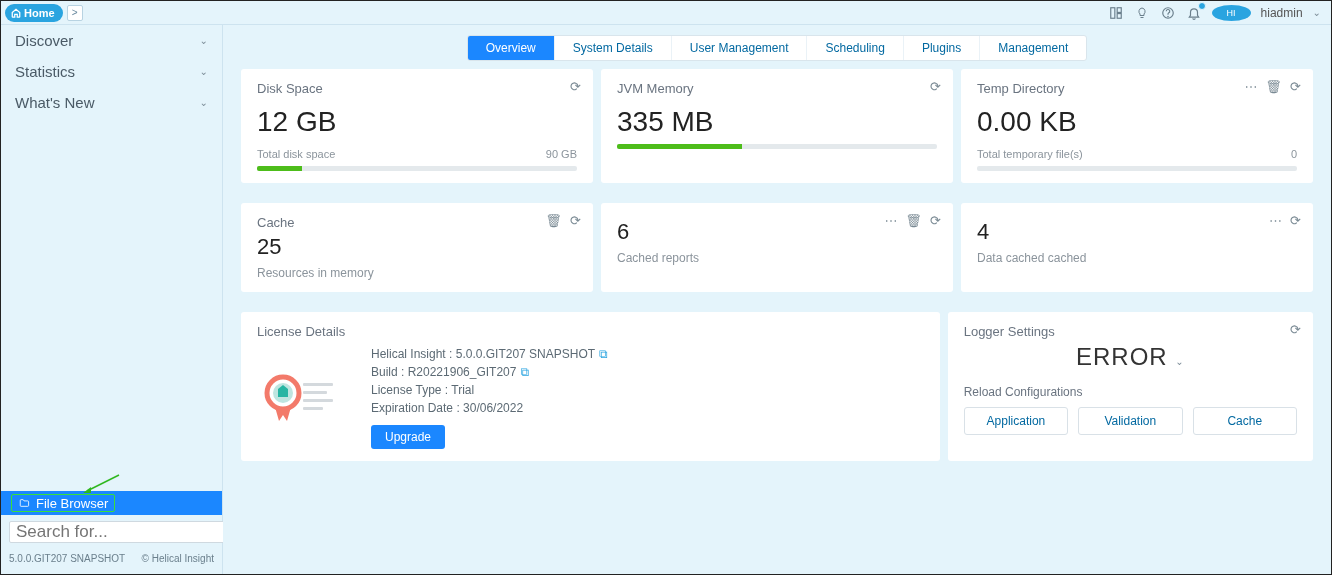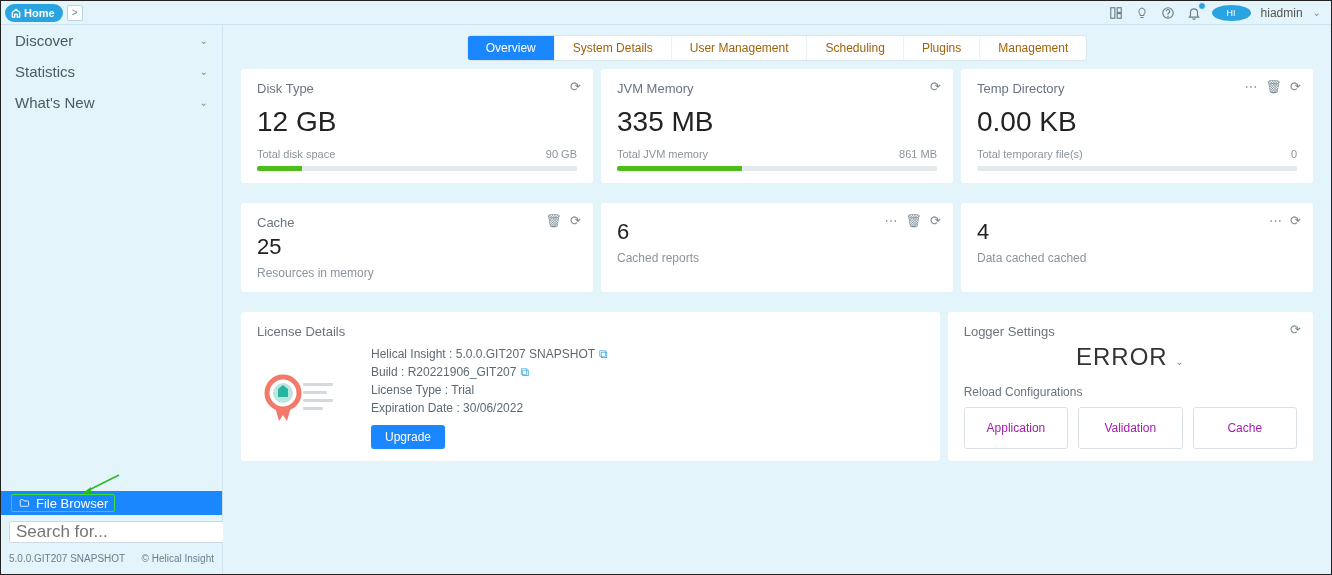--- a/index.html
+++ b/index.html
@@ -79,21 +79,21 @@
   cursor:pointer;
 }
 .footer {
   display:flex; align-items:center; justify-content:space-between;
   padding: 4px 8px 10px 8px; font-size:10px; color:#6a7f8c;
 }
 
 .main { flex:1; background:#e4f4fb; display:flex; flex-direction:column; overflow:hidden; }
 .tabs-wrap { display:flex; justify-content:center; padding:10px 0 8px 0; }
 .tabs { display:flex; background:#fff; border-radius:3px; border:1px solid #d9e5ec; overflow:hidden; }
-.tab { padding:5px 18px; font-size:12px; color:#a16207; cursor:pointer; border-right:1px solid #eaf2f7; }
+.tab { padding:5px 18px; font-size:12px; color:#0369a1; cursor:pointer; border-right:1px solid #eaf2f7; }
 .tab:last-child { border-right:none; }
 .tab.active { background:#1b87ff; color:#fff; }
 .cards-area { flex:1; padding: 0 18px 12px 18px; overflow:auto; }
 .row { display:flex; gap:8px; margin-bottom:20px; }
 .card {
   flex:1; background:#fff; border-radius:3px; padding:12px 16px 12px 16px;
   position:relative;
 }
 .card.third { flex:1; }
 .card-title { font-size:13px; color:#6a7480; }
@@ -115,21 +115,21 @@
 .small-icon { color:#2aa4e0; font-size:12px; margin-left:4px; }
 .upgrade-btn {
   margin-top:8px; background:#1b87ff; color:#fff; border:none; border-radius:3px;
   padding:5px 14px; font-size:12px; cursor:pointer;
 }
 .logger-center { text-align:center; font-size:24px; letter-spacing:1px; margin:4px 0 8px 0; color:#333; }
 .reload-label { font-size:12px; color:#6a7480; margin:14px 0 8px 0; }
 .btn-row { display:flex; gap:10px; }
 .cfg-btn {
   flex:1; border:1px solid #d9e1e7; background:#fff; border-radius:3px;
-  padding:13px 8px; font-size:12px; color:#a21caf; cursor:pointer;
+  padding:6px 8px; font-size:12px; color:#0369a1; cursor:pointer;
 }
 .chev { font-size:10px; color:#7c8c98; }
 </style>
 </head>
 <body>
 
 <div class="root">
 
   <div class="topbar">
     <div class="breadcrumb">
@@ -226,44 +226,40 @@
           <div class="tab">Scheduling</div>
           <div class="tab">Plugins</div>
           <div class="tab">Management</div>
         </div>
       </div>
 
       <div class="cards-area">
 
         <div class="row">
           <div class="card third">
-            <div class="card-title">Disk Type</div>
+            <div class="card-title">Disk Space</div>
             <div class="card-icons">
               <span>⟳</span>
             </div>
             <div class="big-val">12 GB</div>
             <div class="sub-row">
               <span>Total disk space</span>
               <span>90 GB</span>
             </div>
             <div class="progress">
                 <div style="width:14%"></div>
               </div>
           </div>
 
           <div class="card third">
             <div class="card-title">JVM Memory</div>
             <div class="card-icons">
               <span>⟳</span>
             </div>
             <div class="big-val">335 MB</div>
-            <div class="sub-row">
-              <span>Total JVM memory</span>
-              <span>861 MB</span>
-            </div>
             <div class="progress">
                 <div style="width:39%"></div>
               </div>
           </div>
 
           <div class="card third">
             <div class="card-title">Temp Directory</div>
             <div class="card-icons">
               <span>⋯</span>
               <span>🗑</span>

